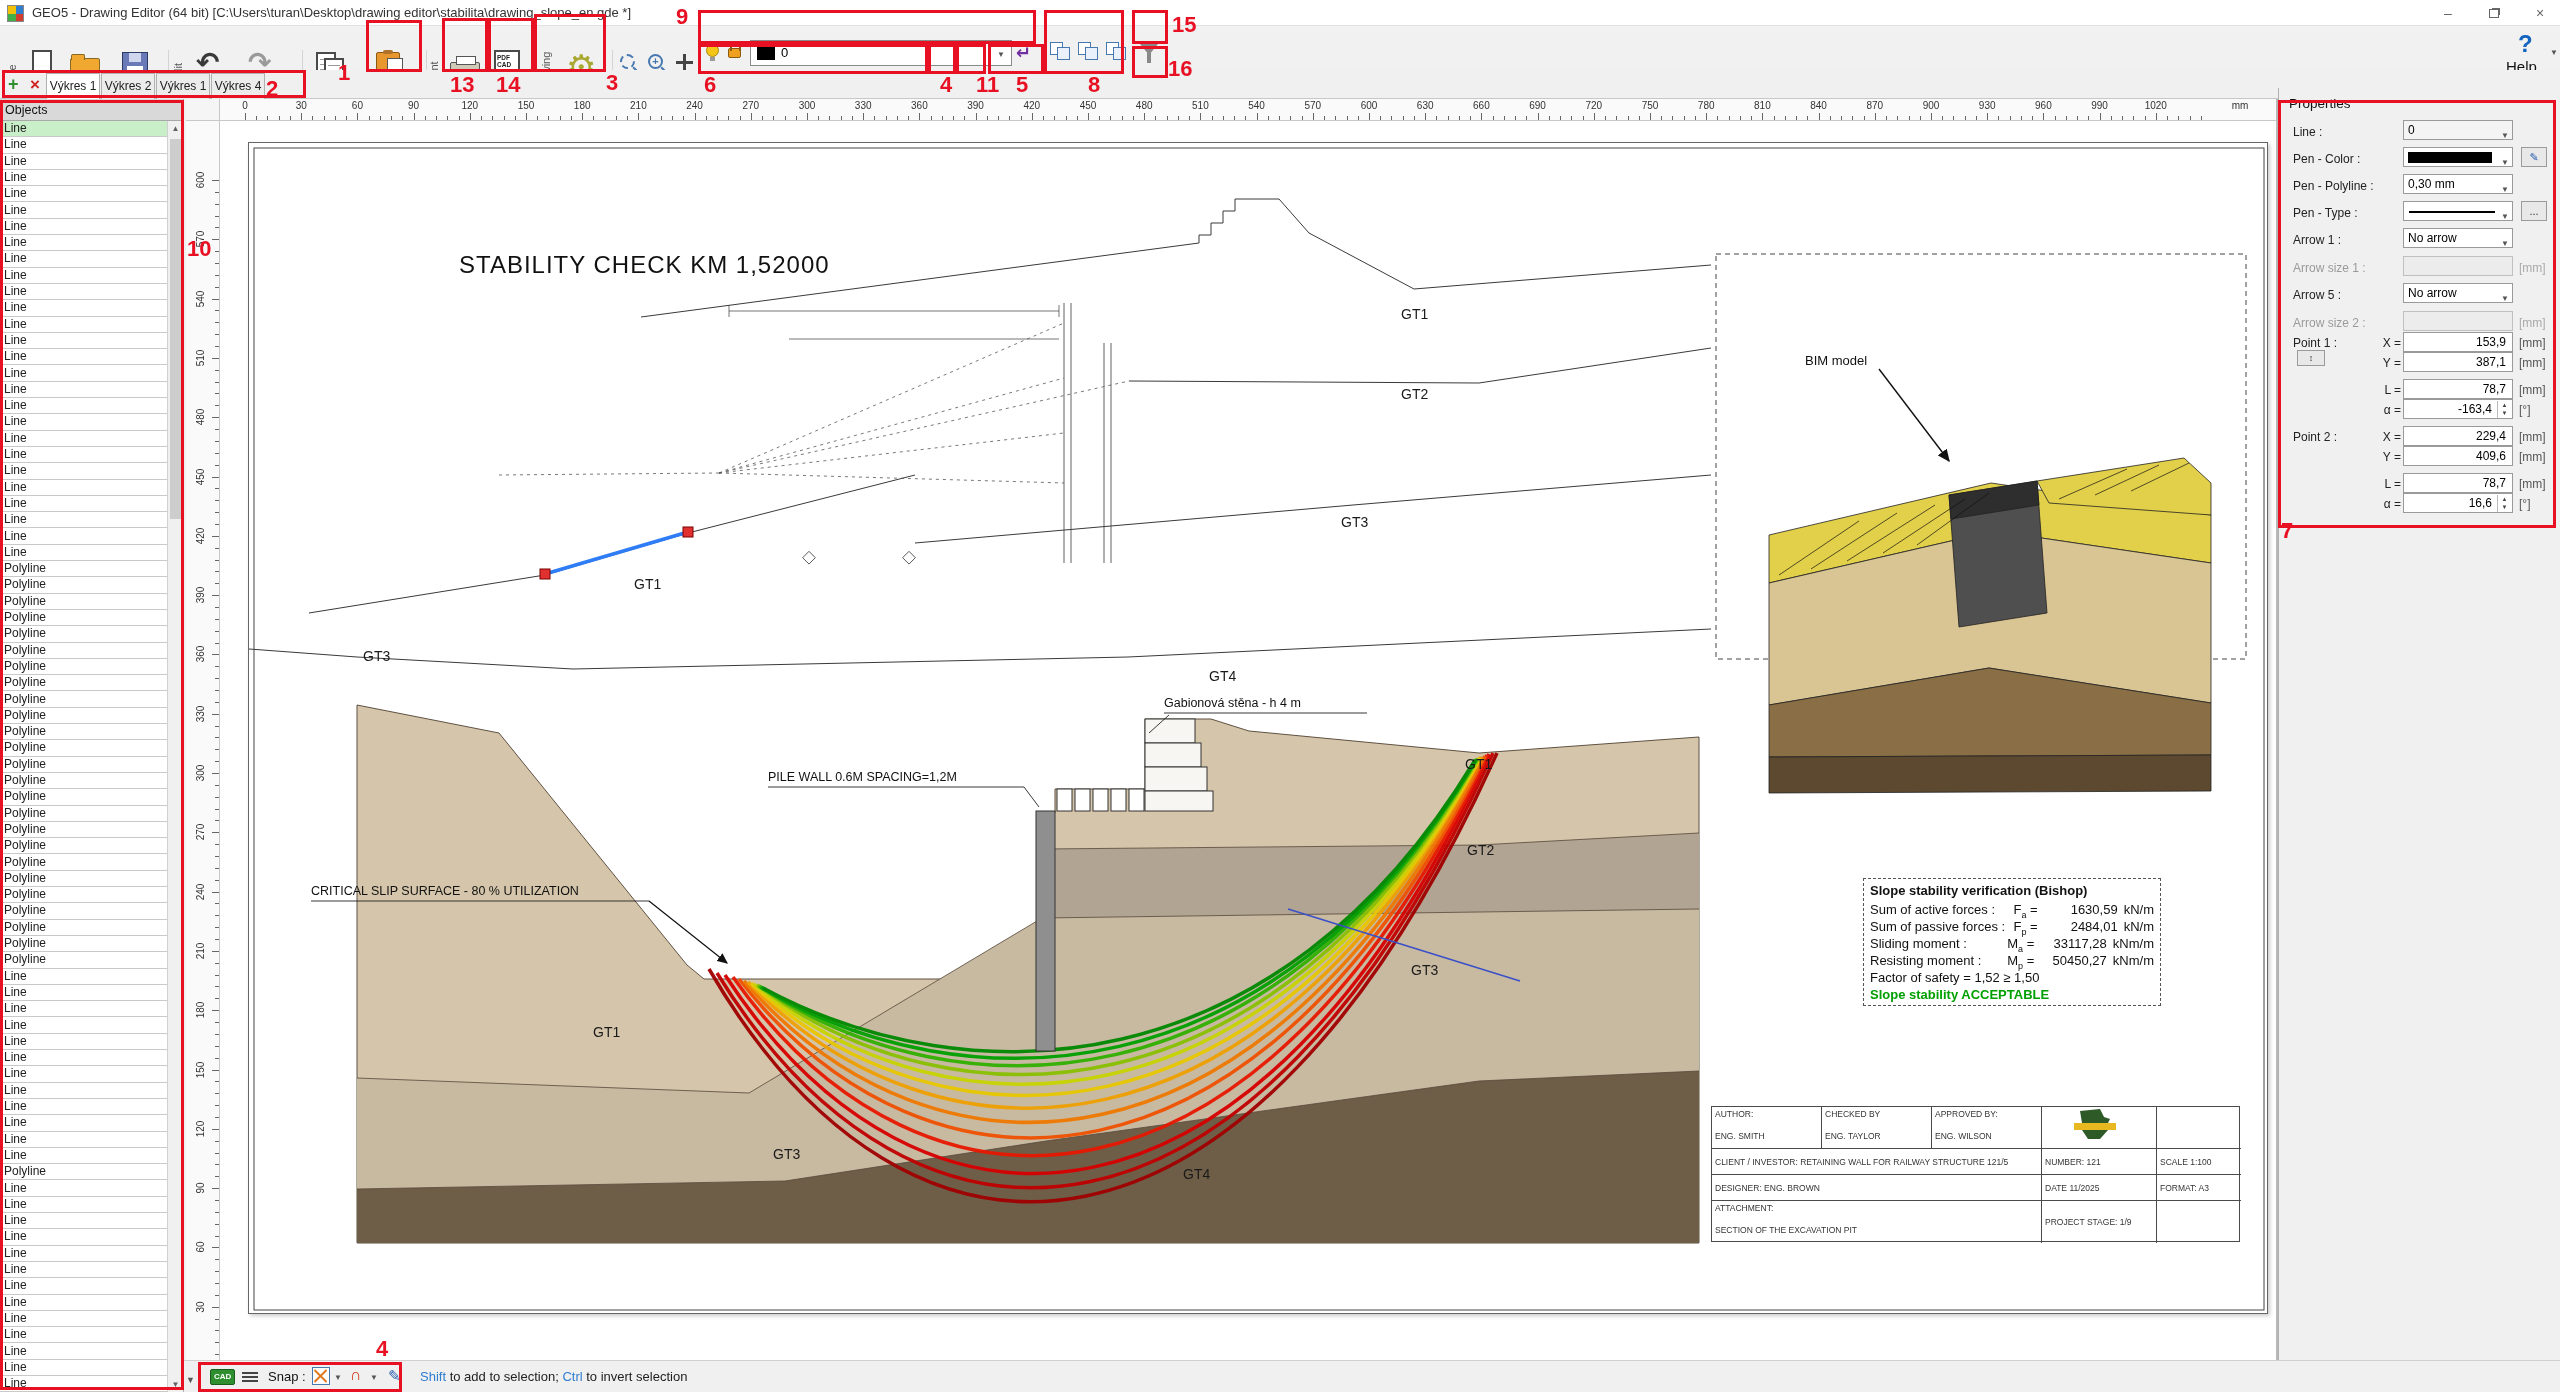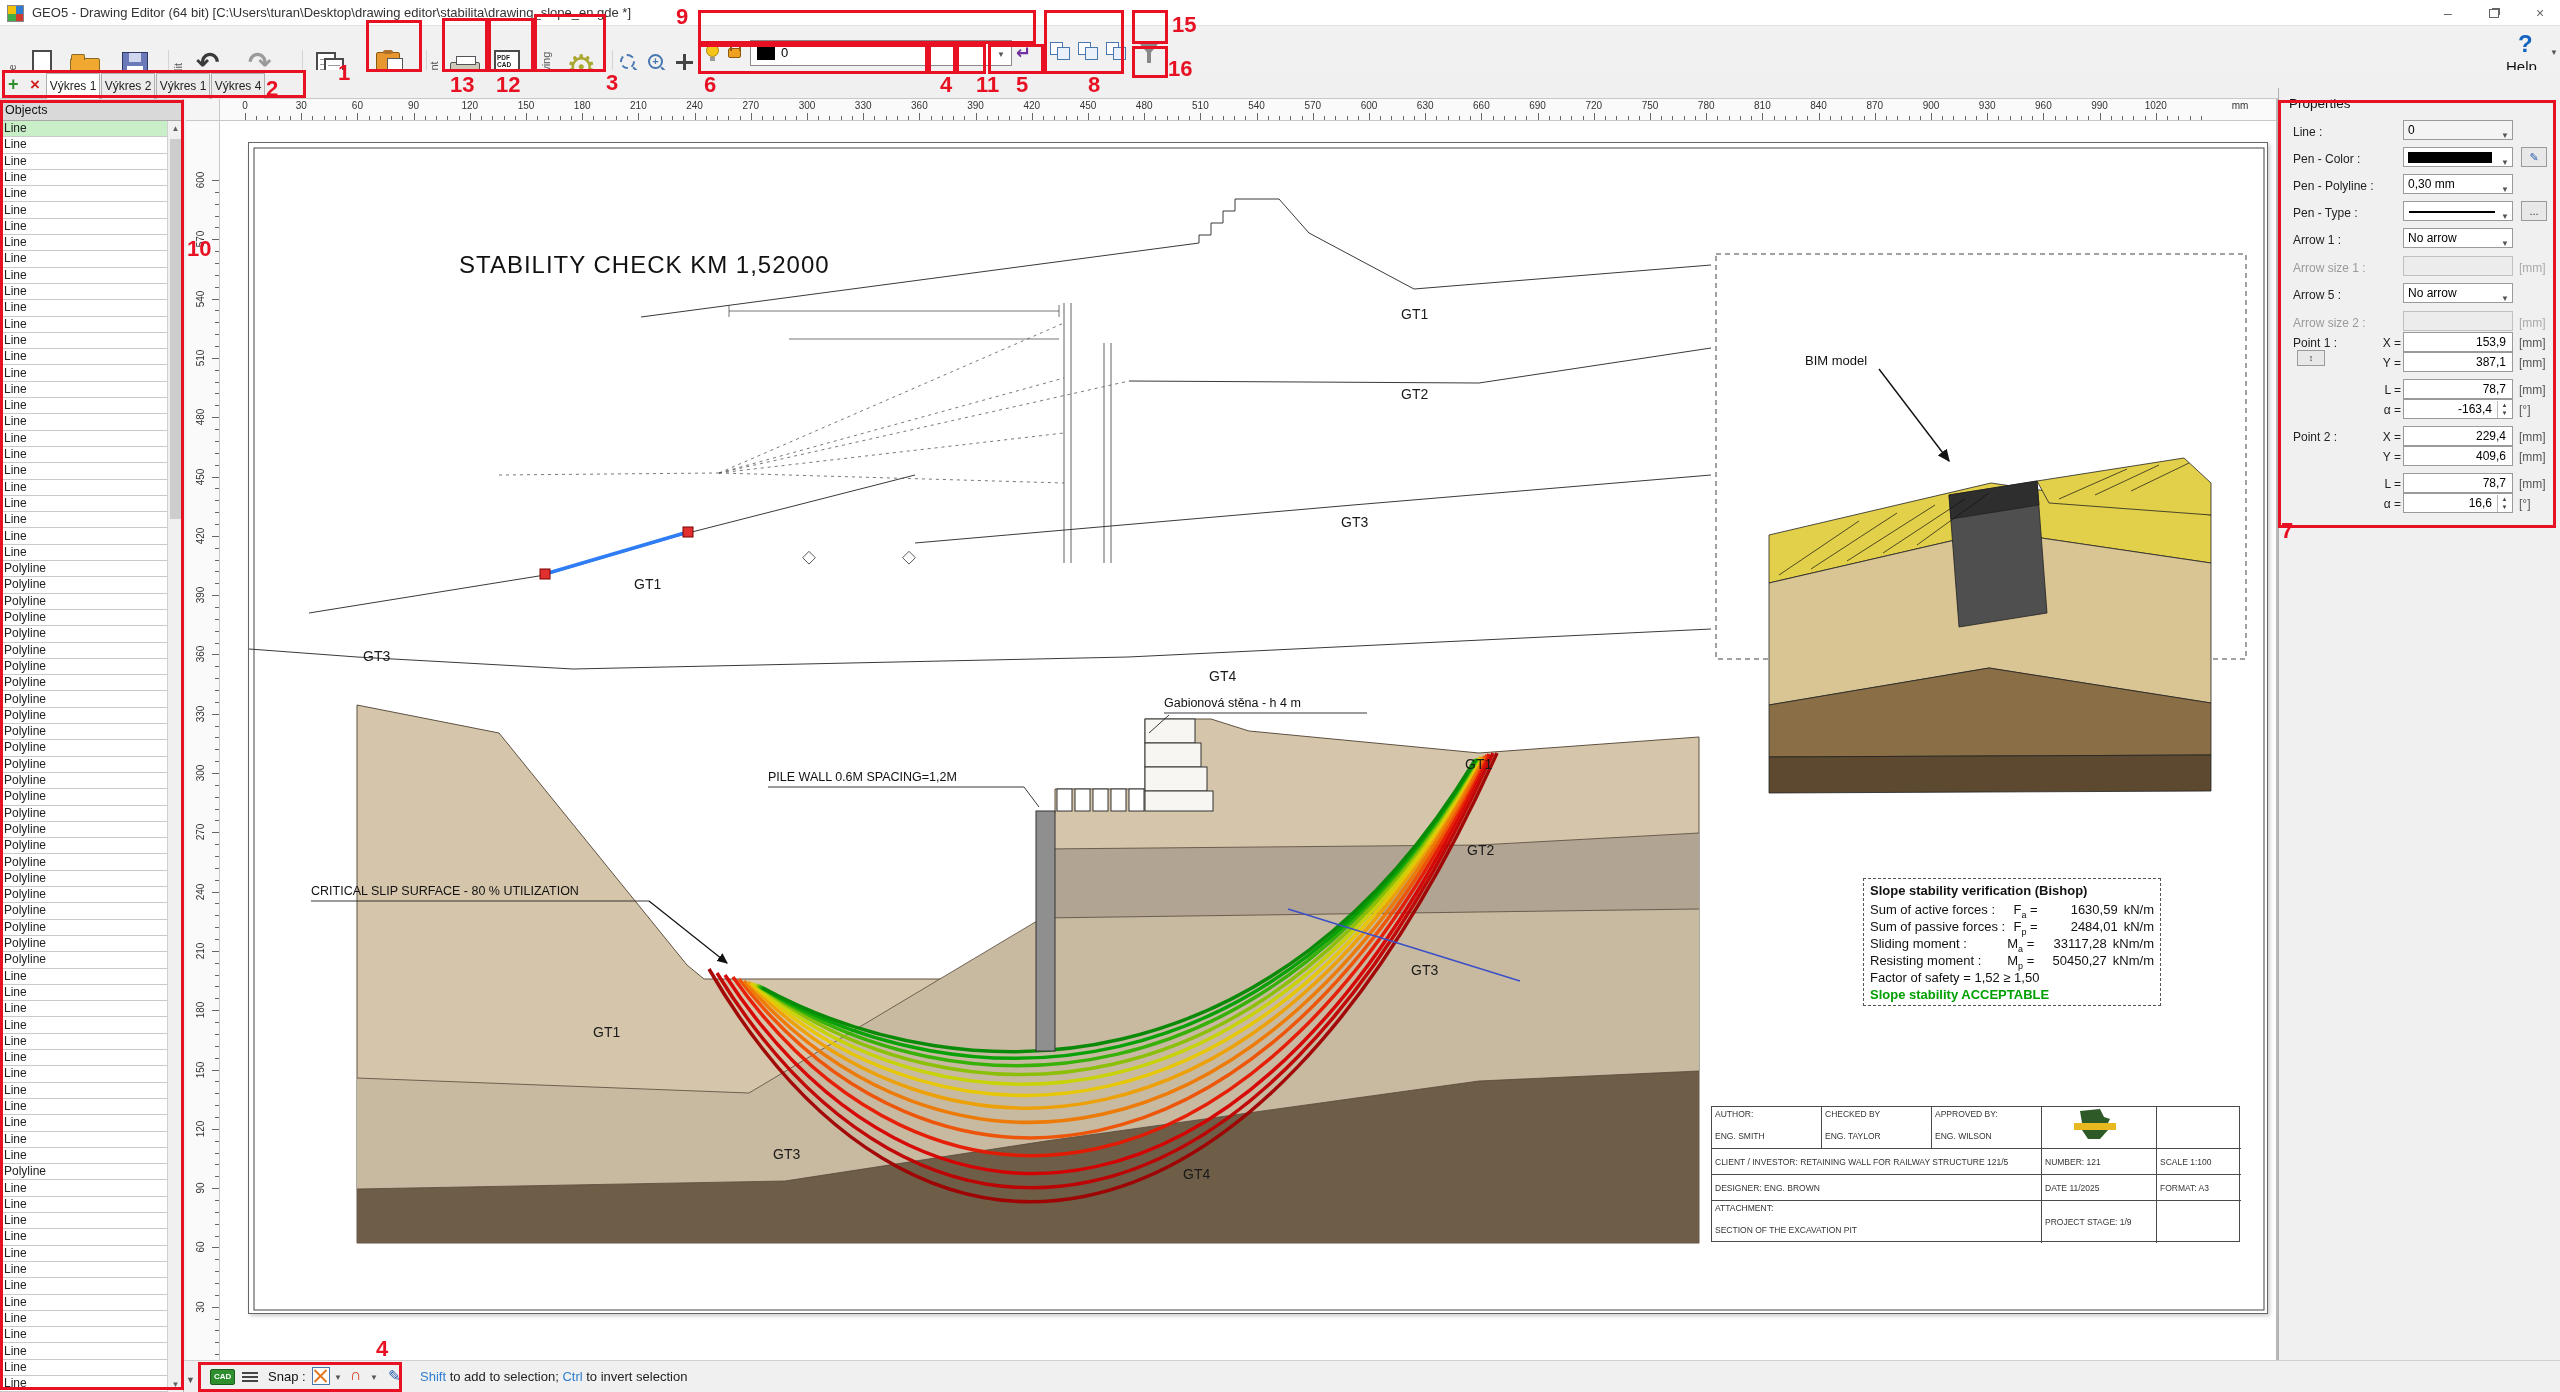--- a/index.html
+++ b/index.html
@@ -940,21 +940,21 @@
     <div class="anno-num" style="left: 2281px; top: 518px;">7</div>
     <div class="anno-box" style="left: 1044px; top: 10px; width: 80px; height: 64px;"></div>
     <div class="anno-num" style="left: 1088px; top: 72px;">8</div>
     <div class="anno-box" style="left: 698px; top: 10px; width: 338px; height: 34px;"></div>
     <div class="anno-num" style="left: 676px; top: 4px;">9</div>
     <div class="anno-box" style="left: 0px; top: 100px; width: 184px; height: 1290px;"></div>
     <div class="anno-num" style="left: 187px; top: 236px;">10</div>
     <div class="anno-box" style="left: 956px; top: 44px; width: 30px; height: 30px;"></div>
     <div class="anno-num" style="left: 976px; top: 72px;">11</div>
     <div class="anno-box" style="left: 488px; top: 18px; width: 46px; height: 54px;"></div>
-    <div class="anno-num" style="left: 496px; top: 72px;">12</div>
+    <div class="anno-num" style="left: 496px; top: 72px;">14</div>
     <div class="anno-box" style="left: 442px; top: 18px; width: 46px; height: 54px;"></div>
     <div class="anno-num" style="left: 450px; top: 72px;">13</div>
     <div class="anno-box" style="left: 198px; top: 1362px; width: 204px; height: 30px;"></div>
     <div class="anno-num" style="left: 376px; top: 1336px;">4</div>
     <div class="anno-box" style="left: 1132px; top: 10px; width: 36px; height: 34px;"></div>
     <div class="anno-num" style="left: 1172px; top: 12px;">15</div>
     <div class="anno-box" style="left: 1132px; top: 46px; width: 36px; height: 32px;"></div>
     <div class="anno-num" style="left: 1168px; top: 56px;">16</div>
   </div>
 

